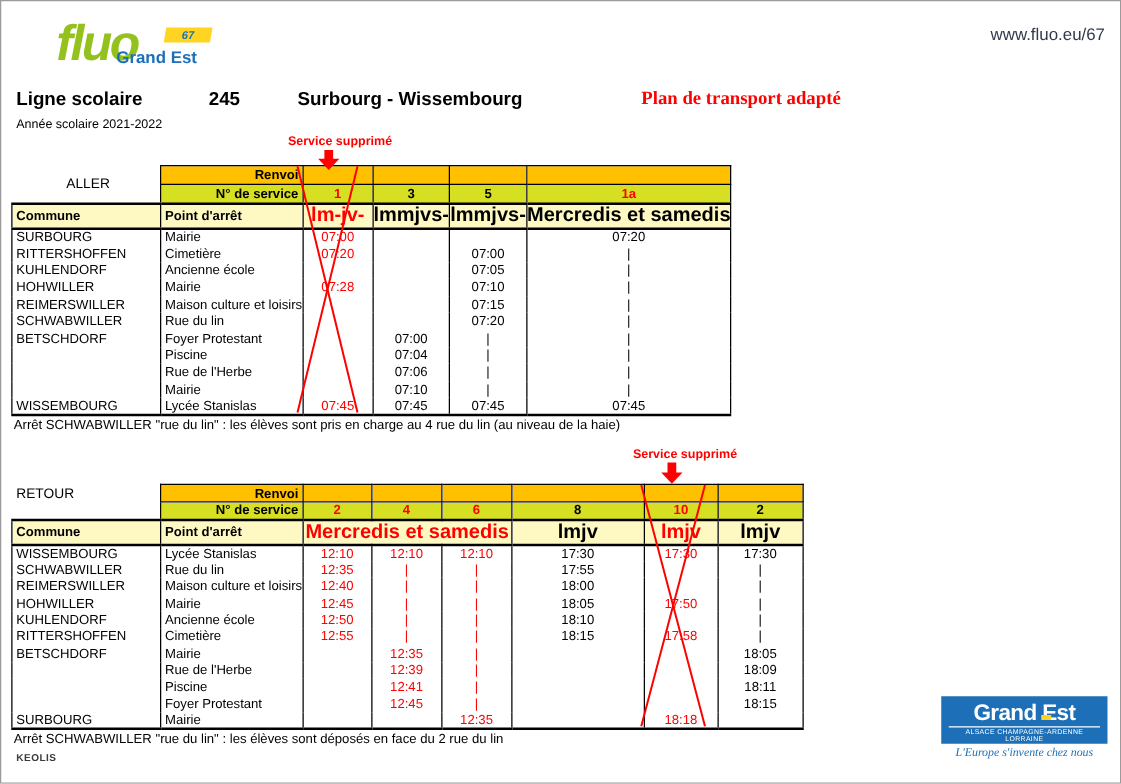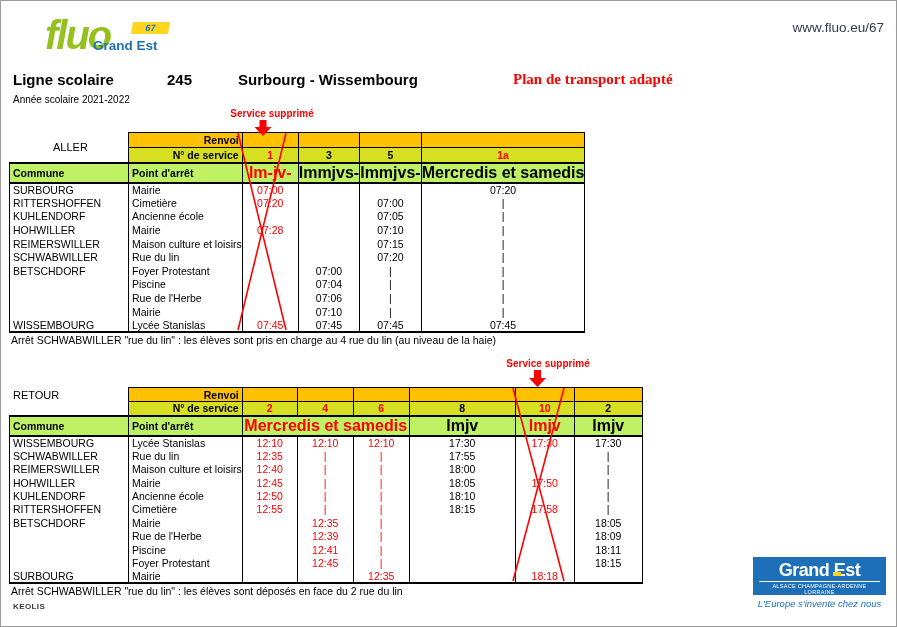--- a/index.html
+++ b/index.html
@@ -27,21 +27,21 @@
   .direction{font-size:11px;}
   .note{font-size:10.5px;white-space:nowrap;}
   .cancel-label{position:absolute;width:96px;text-align:center;font-size:10px;font-weight:bold;color:#FF0000;}
 
   
   .tt{border-collapse:collapse;table-layout:fixed;font-size:10.5px;}
   .tt td{border:1px solid #000;padding:0;overflow:hidden;white-space:nowrap;vertical-align:middle;}
   .tt td.spacer{border:none;background:transparent;}
   .gold{background:#FFC000;}
   .grn{background:#D7DF23;}
-  .blu{background:#bef264;}
+  .blu{background:#fef9c3;}
   .lbl{font-weight:bold;text-align:right;padding-right:3px !important;}
   .ctr{text-align:center;}
   .left{text-align:left;padding-left:3px !important;}
   .b{font-weight:bold;}
   .red{color:#FF0000;}
   .tt tr.hdr td{border-top:2px solid #000;border-bottom:2px solid #000;}
   .tt tr.hdr td.ctr{font-size:16px;}
   .tt tr.drow td{border-top:none;border-bottom:none;}
   .tt tr.drow:last-child td{border-bottom:2px solid #000;}
 
@@ -49,21 +49,21 @@
   .overlay line{stroke:#FF0000;stroke-width:1.6;}
 
   
   .keolis{left:12px;top:601px;font-size:8px;font-weight:bold;color:#3a3a3a;letter-spacing:.4px;}
   .ge-box{position:absolute;left:752px;top:556px;width:133px;height:38px;background:#1D70B7;
           text-align:center;box-sizing:border-box;padding-top:4px;}
   .ge-name{color:#fff;font-size:18px;font-weight:bold;line-height:19px;letter-spacing:-0.5px;}
   .ge-accent{position:absolute;left:80px;top:15px;width:8px;height:3.5px;background:#FFD521;}
   .ge-sub{color:#fff;font-size:5.5px;letter-spacing:.3px;border-top:1px solid #fff;margin:1px 6px 0 6px;padding-top:1px;}
   .ge-tagline{position:absolute;left:752px;top:597px;width:133px;text-align:center;
-              font-family:Liberation Sans, sans-serif;font-style:italic;font-size:9.5px;color:#1D70B7;}
+              font-family:Liberation Serif, serif;font-style:italic;font-size:9.5px;color:#1D70B7;}
 </style>
 </head>
 <body>
 
 <div id="page">
 
   <div>
     <span class="fluo-word">fluo</span>
     <span class="fluo-badge">67</span>
     <span class="fluo-region">Grand Est</span>

